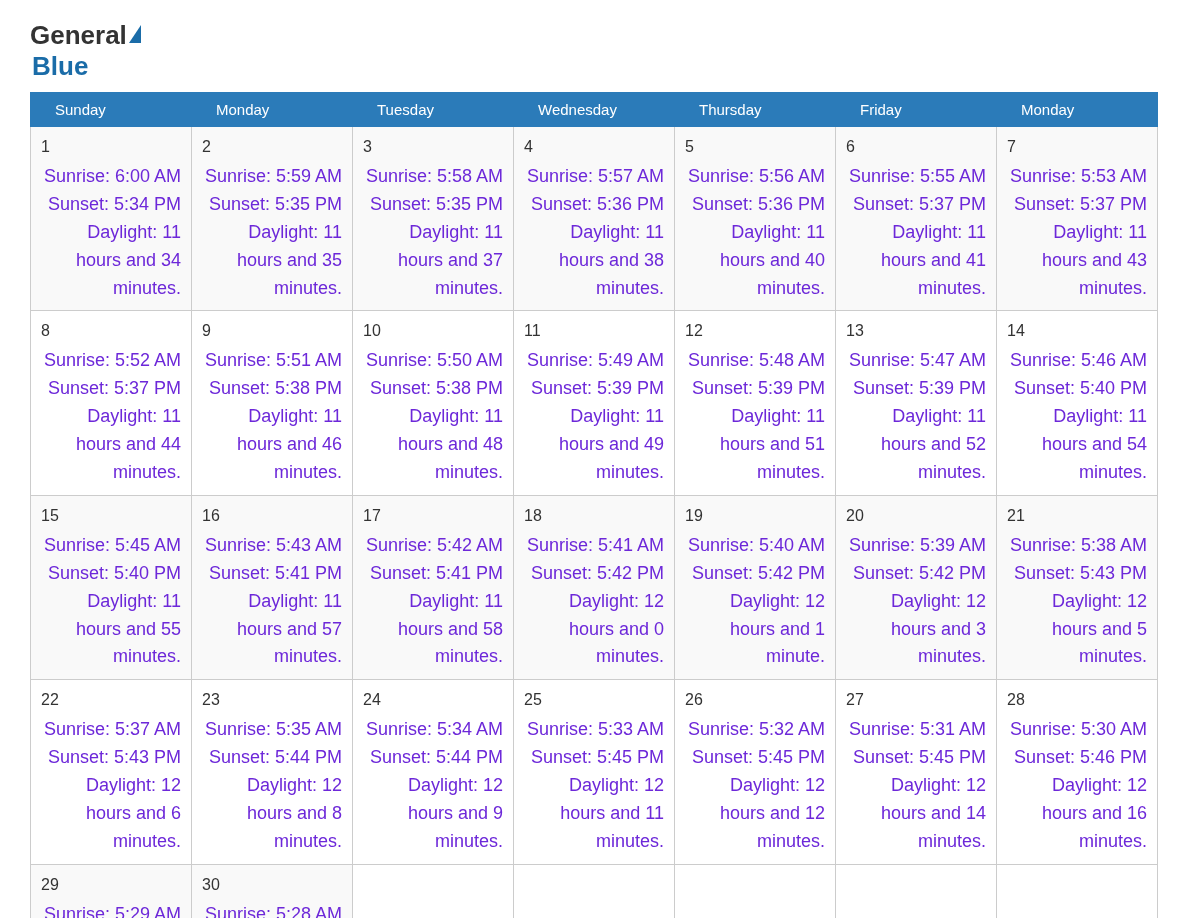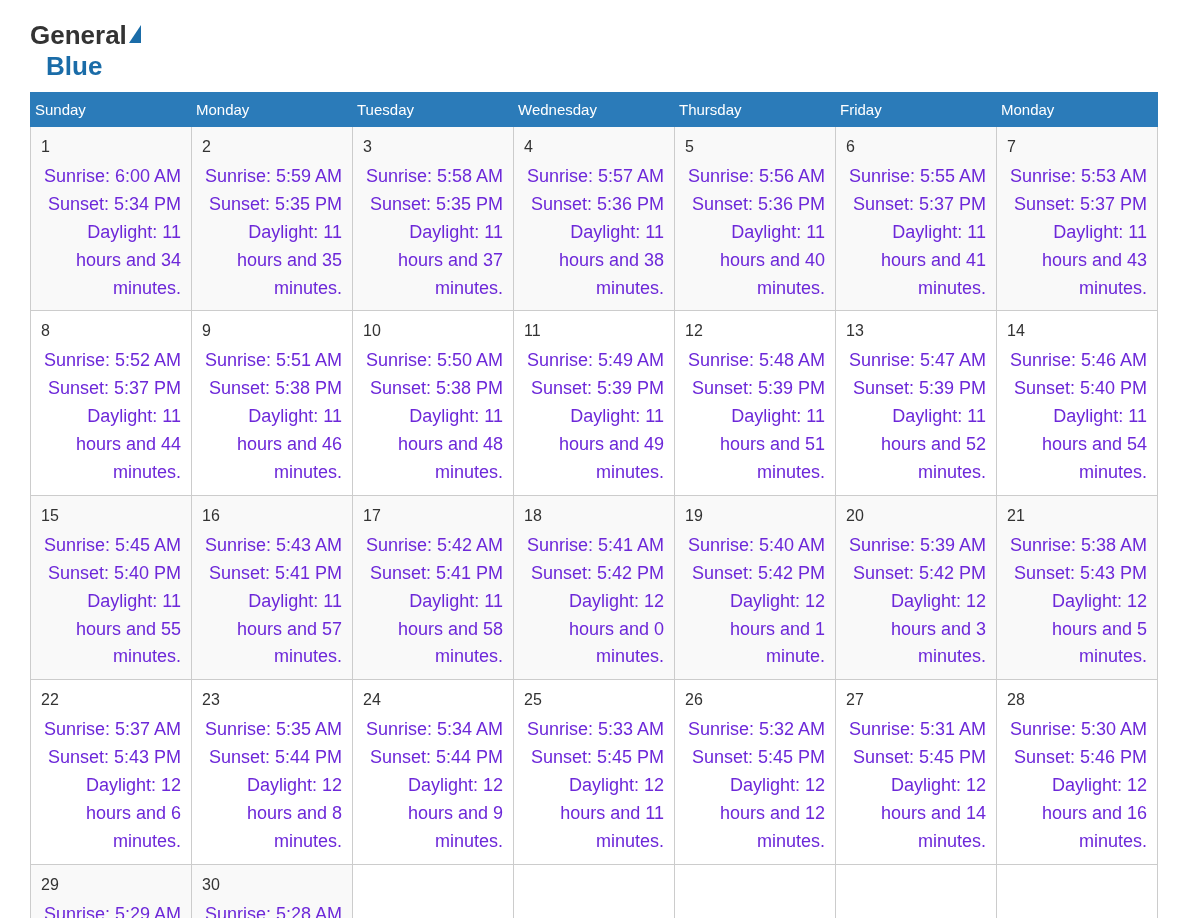--- a/index.html
+++ b/index.html
@@ -43,21 +43,21 @@
     .calendar-table {
       width: 100%;
       border-collapse: collapse;
       table-layout: fixed;
     }
     .calendar-table thead tr th {
       background-color: #2b7bb9;
       color: #fff;
       font-size: 15px;
       font-weight: normal;
-      padding: 8px 4px;
+      padding: 8px 24px;
       text-align: left;
       border: 1px solid #2b7bb9;
     }
     .calendar-table tbody tr td {
       vertical-align: top;
       padding: 8px 10px;
       border: 1px solid #ccc;
       font-size: 13px;
       line-height: 1.5;
       height: 110px;
@@ -86,21 +86,21 @@
     .logo-wrapper {
       display: flex;
       flex-direction: column;
       align-items: flex-start;
     }
     .logo-line1 {
       display: flex;
       align-items: center;
     }
     .logo-line2 {
-      margin-left: 16px;
+      margin-left: 2px;
     }
     
     .triangle {
       display: inline-block;
       width: 0;
       height: 0;
       border-left: 12px solid transparent;
       border-bottom: 18px solid #1a6ca8;
       margin-left: 2px;
       vertical-align: bottom;

